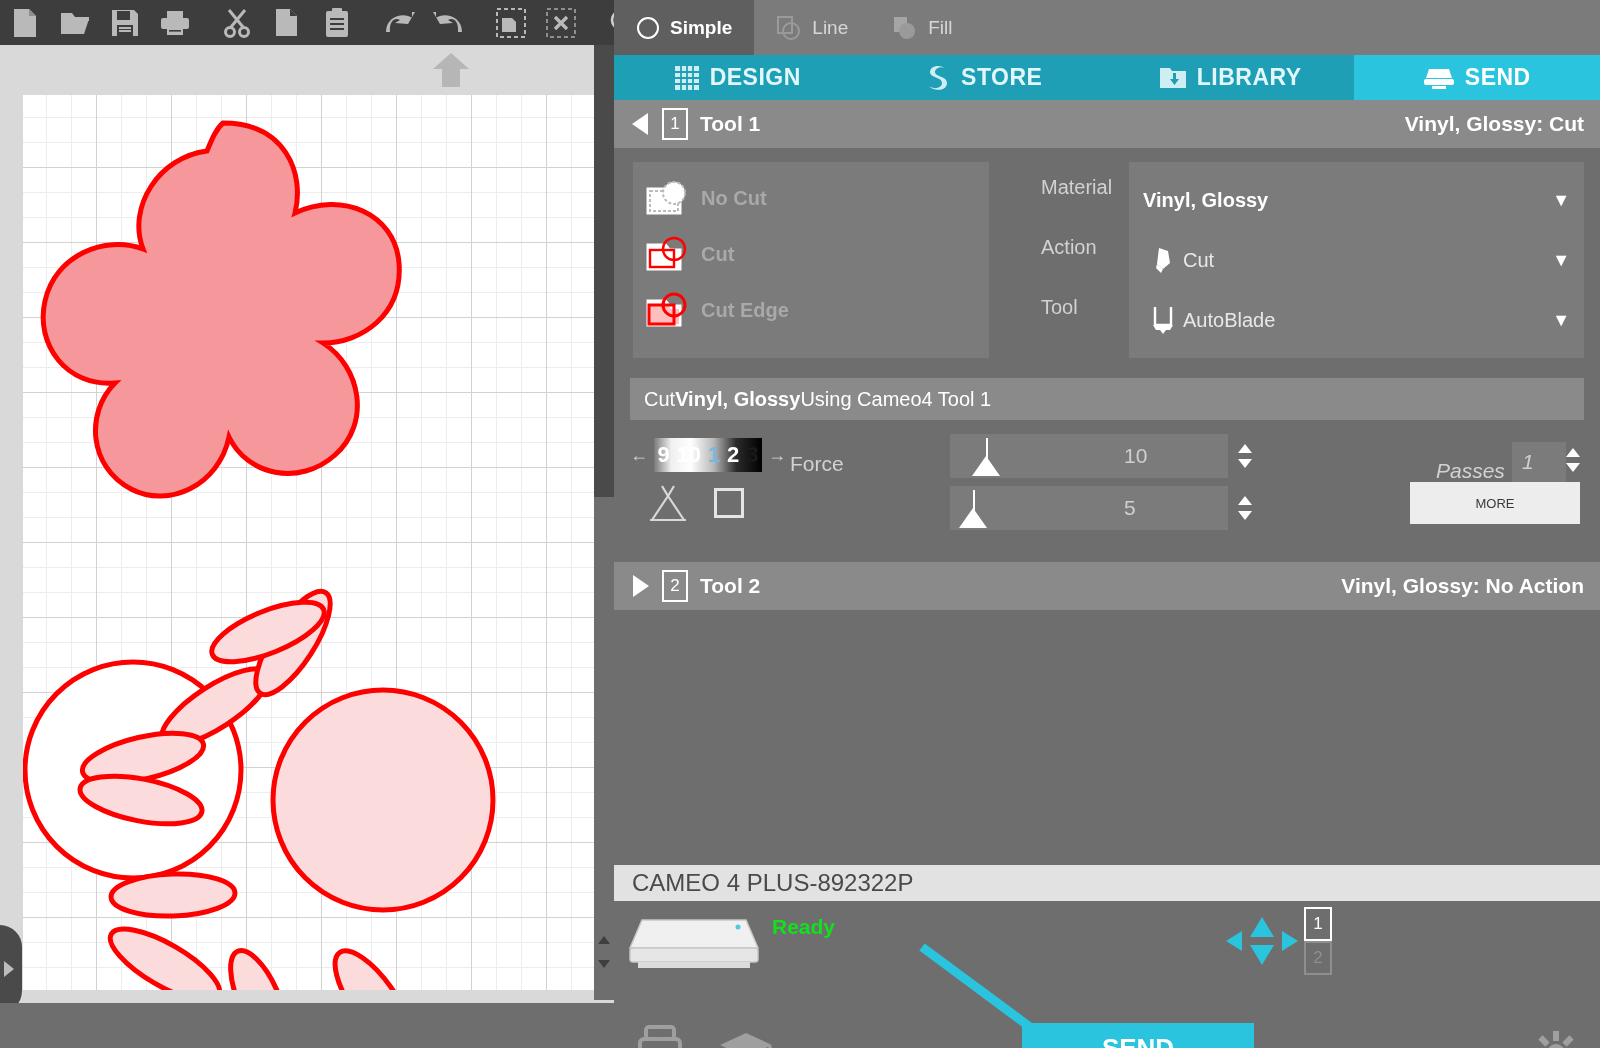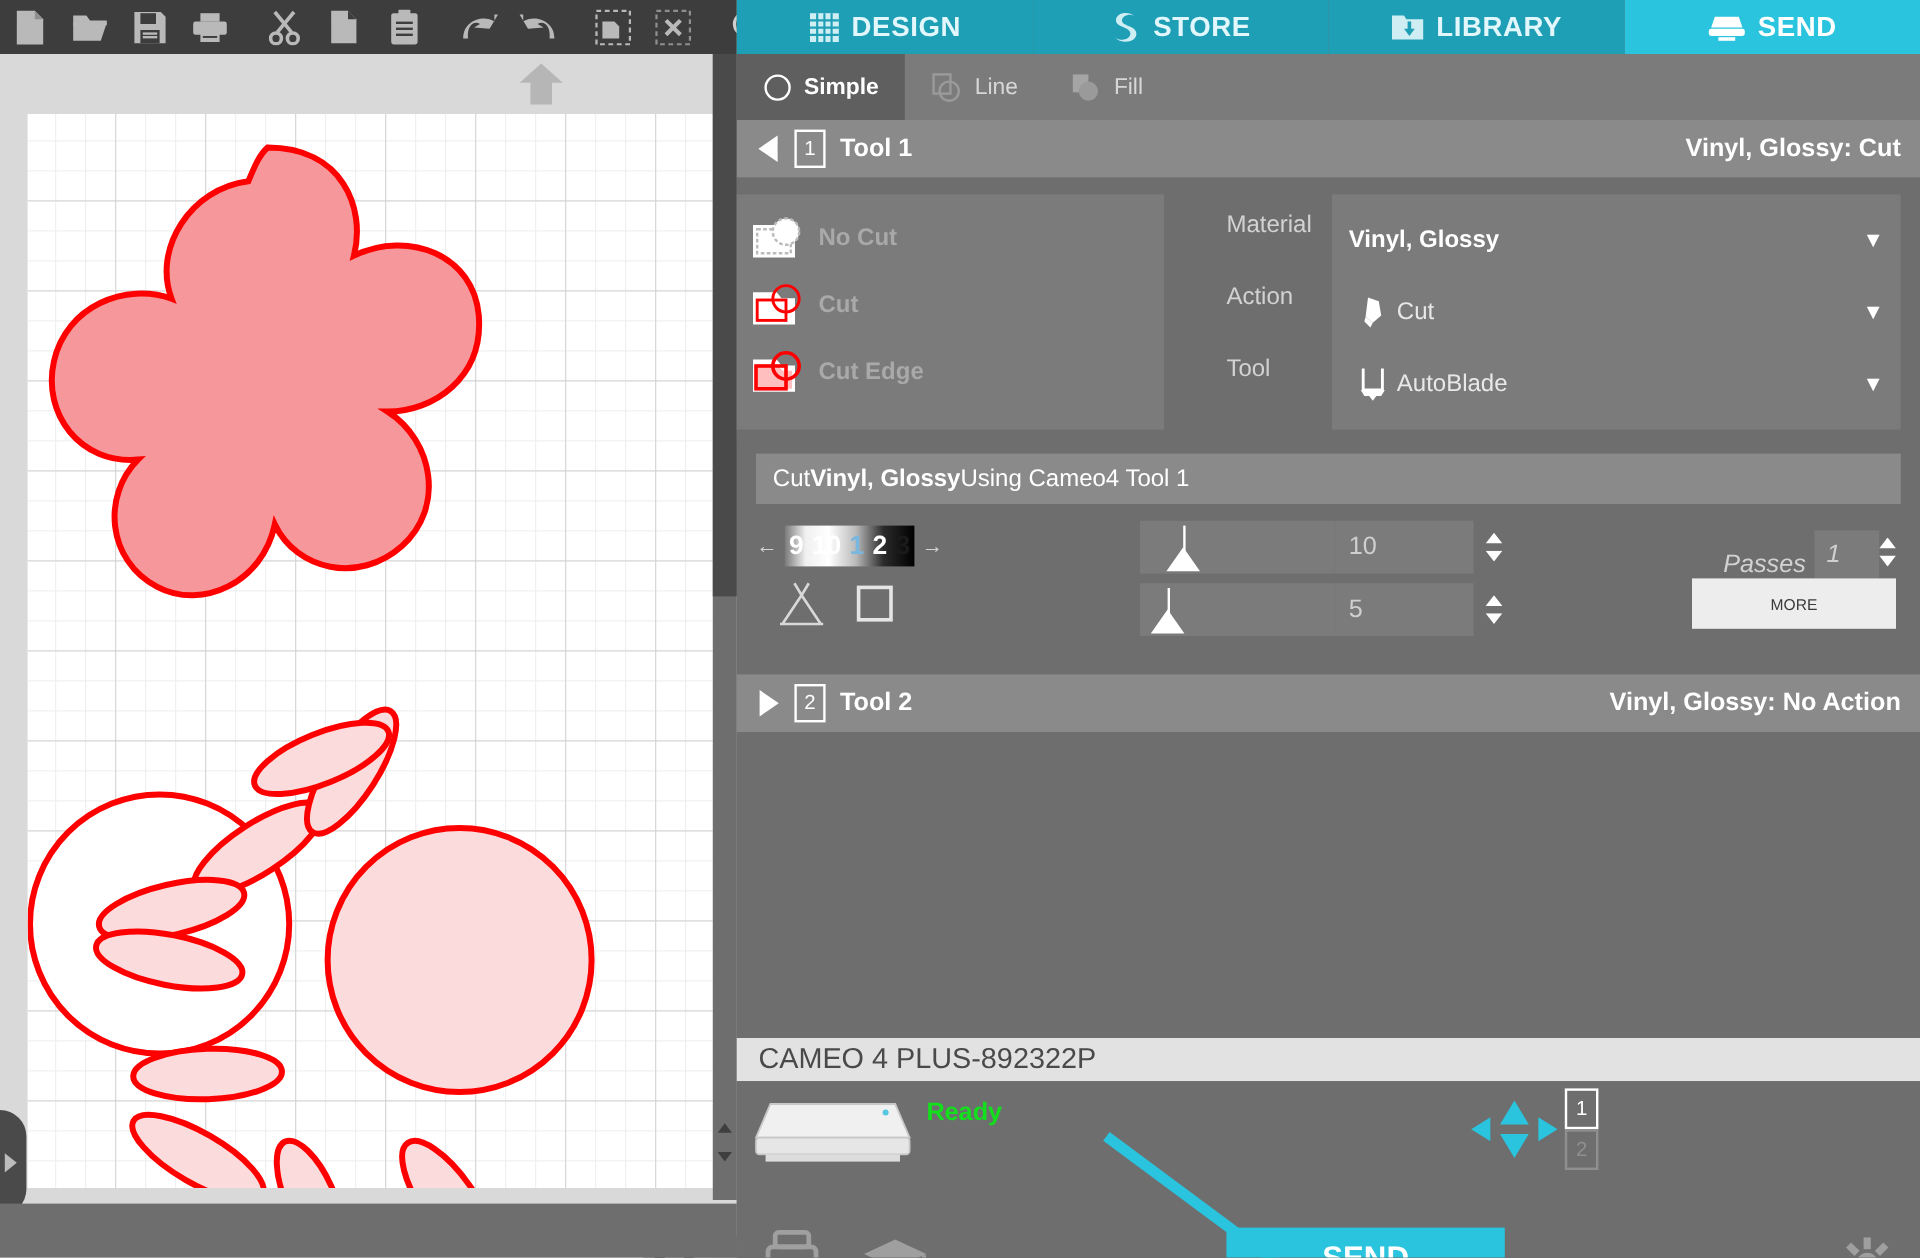--- a/index.html
+++ b/index.html
@@ -101,21 +101,21 @@
   }
   #tool1-header .spacer { flex: 1; }
   .tnum {
     width: 26px; height: 32px; border: 2px solid #ffffff; color: #ffffff;
     display: flex; align-items: center; justify-content: center;
     font-size: 17px; margin: 0 12px;
   }
   .tlabel { font-weight: bold; }
   .tstatus { font-weight: bold; font-size: 21px; }
 
-  #tool1-body { background: #6e6e6e; padding: 14px 16px 10px 0; }
+  #tool1-body { background: #6e6e6e; padding: 14px 16px 10px 19px; }
   #row-top { display: flex; gap: 0; }
   #cut-modes { width: 356px; background: #7b7b7b; padding: 8px 0; }
   .cutmode { display: flex; align-items: center; gap: 10px; height: 56px; padding-left: 12px; color: #a9a9a9; font-size: 20px; font-weight: bold; }
   #mat-labels { width: 140px; padding-left: 52px; padding-top: 14px; }
   .mlabel { height: 60px; color: #d2d2d2; font-size: 20px; }
   #mat-selects { flex: 1; background: #7b7b7b; padding: 8px 0; }
   .msel { height: 60px; display: flex; align-items: center; padding: 0 14px; color: #e8e8e8; font-size: 20px; }
   .msel .selicon { width: 40px; display: flex; align-items: center; justify-content: center; }
   .msel .seltext { flex: 1; }
   .msel.bold .seltext { font-weight: bold; color: #ffffff; }
@@ -382,20 +382,43 @@
             <path fill="#bdbdbd" d="M2 1 V17 L12 9 z"></path>
           </svg>
       </div>
     </div>
 
     <div id="bottom-strip"></div>
   </div>
 
   <div id="right-col">
 
+    <div id="mode-tabs">
+      <div class="modetab active">
+        <svg width="24" height="24" viewBox="0 0 24 24">
+            <circle cx="12" cy="12" r="10" fill="none" stroke="#ffffff" stroke-width="2"></circle>
+          </svg>
+        <span>Simple</span>
+      </div>
+      <div class="modetab">
+        <svg width="26" height="26" viewBox="0 0 26 26">
+            <rect x="2" y="2" width="14" height="16" fill="none" stroke="#9a9a9a" stroke-width="2"></rect>
+            <circle cx="15" cy="16" r="8" fill="none" stroke="#9a9a9a" stroke-width="2"></circle>
+          </svg>
+        <span>Line</span>
+      </div>
+      <div class="modetab">
+        <svg width="26" height="26" viewBox="0 0 26 26">
+            <rect x="2" y="2" width="13" height="15" fill="#a5a5a5"></rect>
+            <circle cx="15" cy="16" r="8" fill="#9a9a9a"></circle>
+          </svg>
+        <span>Fill</span>
+      </div>
+    </div>
+
     <div id="main-tabs">
       <div class="mtab">
         <span class="micon">
           <svg width="26" height="26" viewBox="0 0 26 26">
               <rect x="1" y="1" width="24" height="24" fill="#cfeef4"></rect>
               <path stroke="#1e9fb5" stroke-width="1.8" d="M1 7h24M1 13h24M1 19h24M7 1v24M13 1v24M19 1v24"></path>
             </svg>
         </span>
         <span>DESIGN</span>
       </div>
@@ -418,43 +441,20 @@
       </div>
       <div class="mtab active">
         <span class="micon">
           <svg width="32" height="26" viewBox="0 0 32 26">
               <path fill="#ffffff" d="M6 4 h20 l3 9 h-26 z"></path>
               <rect fill="#ffffff" x="1" y="14" width="30" height="6" rx="2"></rect>
               <rect fill="#ffffff" x="9" y="21" width="14" height="3"></rect>
             </svg>
         </span>
         <span>SEND</span>
-      </div>
-    </div>
-
-    <div id="mode-tabs">
-      <div class="modetab active">
-        <svg width="24" height="24" viewBox="0 0 24 24">
-            <circle cx="12" cy="12" r="10" fill="none" stroke="#ffffff" stroke-width="2"></circle>
-          </svg>
-        <span>Simple</span>
-      </div>
-      <div class="modetab">
-        <svg width="26" height="26" viewBox="0 0 26 26">
-            <rect x="2" y="2" width="14" height="16" fill="none" stroke="#9a9a9a" stroke-width="2"></rect>
-            <circle cx="15" cy="16" r="8" fill="none" stroke="#9a9a9a" stroke-width="2"></circle>
-          </svg>
-        <span>Line</span>
-      </div>
-      <div class="modetab">
-        <svg width="26" height="26" viewBox="0 0 26 26">
-            <rect x="2" y="2" width="13" height="15" fill="#a5a5a5"></rect>
-            <circle cx="15" cy="16" r="8" fill="#9a9a9a"></circle>
-          </svg>
-        <span>Fill</span>
       </div>
     </div>
 
     <div id="tool1-header">
       <svg width="20" height="24" viewBox="0 0 20 24">
           <path fill="#ffffff" d="M18 1 V23 L2 12 z"></path>
         </svg>
       <div class="tnum">1</div>
       <span class="tlabel">Tool 1</span>
       <span class="spacer"></span>
@@ -548,20 +548,21 @@
         </div>
         <div id="blade-icons">
           <svg width="48" height="42" viewBox="0 0 48 42">
             <path fill="none" stroke="#d8d8d8" stroke-width="2.2" d="M18 4 L24 14 L30 4 M24 14 L8 38 M24 14 L40 38 M6 38 h36"></path>
           </svg>
           <div class="chk"></div>
         </div>
       </div>
 
       <div id="fs-labels">
+        <div class="fslabel">Force</div>
       </div>
 
       <div id="fs-sliders">
         <div class="slider">
           <span class="stem" style="left:22%"></span>
             <span class="thumb" style="left:calc(22% - 14px)"></span>
         </div>
         <div class="slider">
           <span class="stem" style="left:14%"></span>
             <span class="thumb" style="left:calc(14% - 14px)"></span>

